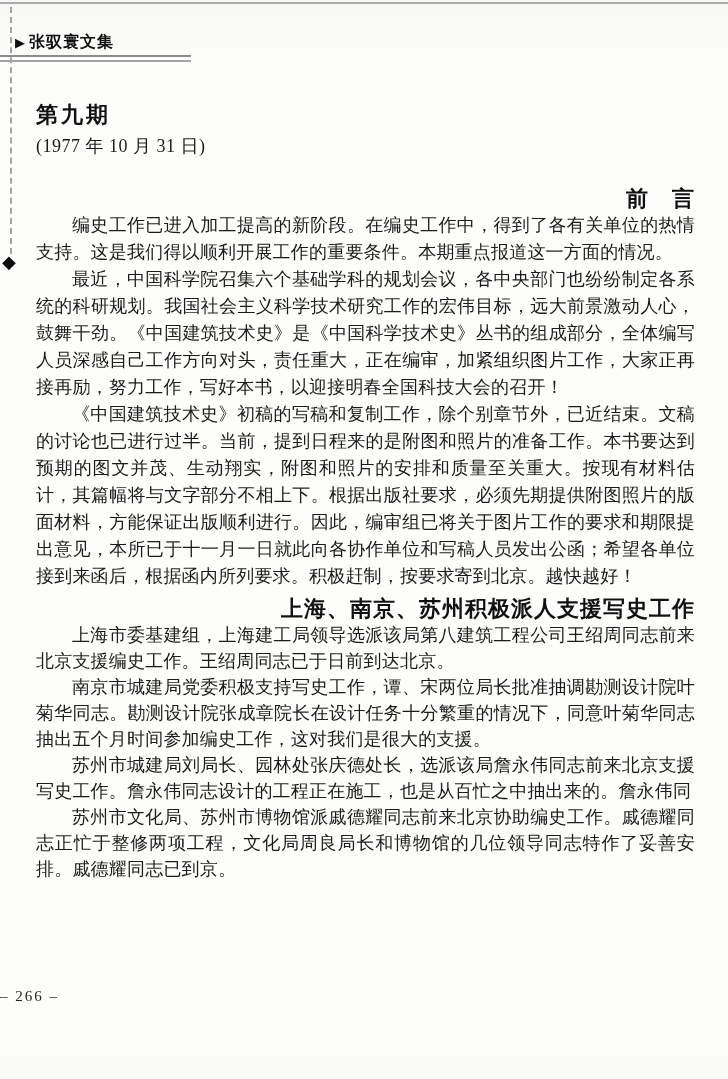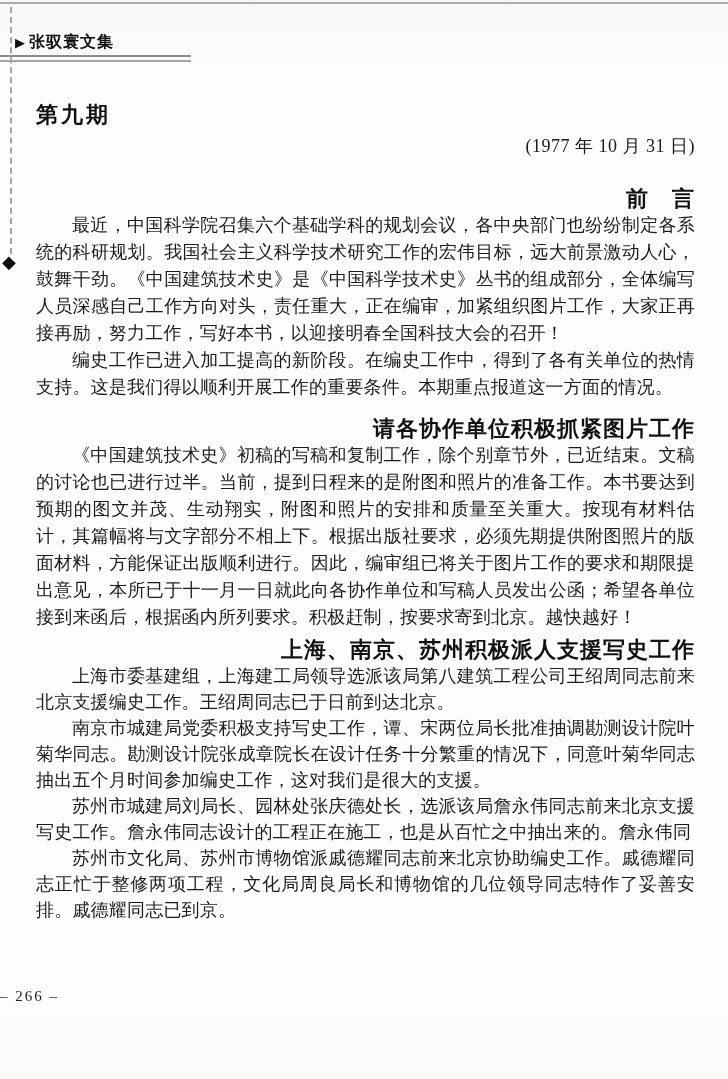--- a/index.html
+++ b/index.html
@@ -69,21 +69,21 @@
   .issue-title {
     margin: 102px 0 0 0;
     font-size: 22px;
     font-weight: 700;
     letter-spacing: 3px;
     line-height: 26px;
     color: #111;
   }
   .issue-date {
     margin: 6px 0 0 0;
-    text-align: right;
+    text-align: left;
     font-size: 18px;
     line-height: 24px;
     letter-spacing: 0.5px;
   }
   .sec-heading {
     margin: 0;
     text-align: right;
     font-size: 22px;
     font-weight: 700;
     line-height: 26px;
@@ -131,26 +131,25 @@
   </div>
   <div class="head-rule"></div>
 
   <div class="content">
 
     <h1 class="issue-title">第九期</h1>
     <p class="issue-date">(1977 年 10 月 31 日)</p>
 
     <section>
       <h2 class="sec-heading h-foreword">前　言</h2>
+      <p class="body">编史工作已进入加工提高的新阶段。在编史工作中，得到了各有关单位的热情支持。这是我们得以顺利开展工作的重要条件。本期重点报道这一方面的情况。</p>
       <p class="body p-first">最近，中国科学院召集六个基础学科的规划会议，各中央部门也纷纷制定各系统的科研规划。我国社会主义科学技术研究工作的宏伟目标，远大前景激动人心，鼓舞干劲。《中国建筑技术史》是《中国科学技术史》丛书的组成部分，全体编写人员深感自己工作方向对头，责任重大，正在编审，加紧组织图片工作，大家正再接再励，努力工作，写好本书，以迎接明春全国科技大会的召开！</p>
-      <p class="body">编史工作已进入加工提高的新阶段。在编史工作中，得到了各有关单位的热情支持。这是我们得以顺利开展工作的重要条件。本期重点报道这一方面的情况。</p>
     </section>
 
     <section>
-      <h2 class="sec-heading h-images">请各协作单位积极抓紧图片工作</h2>
       <p class="body p-images">《中国建筑技术史》初稿的写稿和复制工作，除个别章节外，已近结束。文稿的讨论也已进行过半。当前，提到日程来的是附图和照片的准备工作。本书要达到预期的图文并茂、生动翔实，附图和照片的安排和质量至关重大。按现有材料估计，其篇幅将与文字部分不相上下。根据出版社要求，必须先期提供附图照片的版面材料，方能保证出版顺利进行。因此，编审组已将关于图片工作的要求和期限提出意见，本所已于十一月一日就此向各协作单位和写稿人员发出公函；希望各单位接到来函后，根据函内所列要求。积极赶制，按要求寄到北京。越快越好！</p>
     </section>
 
     <section class="sec-support">
       <h2 class="sec-heading h-support">上海、南京、苏州积极派人支援写史工作</h2>
       <p class="body p-support-first">上海市委基建组，上海建工局领导选派该局第八建筑工程公司王绍周同志前来北京支援编史工作。王绍周同志已于日前到达北京。</p>
       <p class="body">南京市城建局党委积极支持写史工作，谭、宋两位局长批准抽调勘测设计院叶菊华同志。勘测设计院张成章院长在设计任务十分繁重的情况下，同意叶菊华同志抽出五个月时间参加编史工作，这对我们是很大的支援。</p>
       <p class="body">苏州市城建局刘局长、园林处张庆德处长，选派该局詹永伟同志前来北京支援写史工作。詹永伟同志设计的工程正在施工，也是从百忙之中抽出来的。詹永伟同</p>
       <p class="body">苏州市文化局、苏州市博物馆派戚德耀同志前来北京协助编史工作。戚德耀同志正忙于整修两项工程，文化局周良局长和博物馆的几位领导同志特作了妥善安排。戚德耀同志已到京。</p>
     </section>

